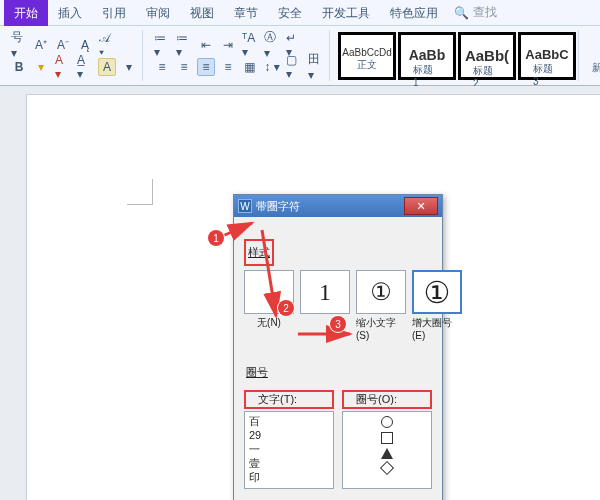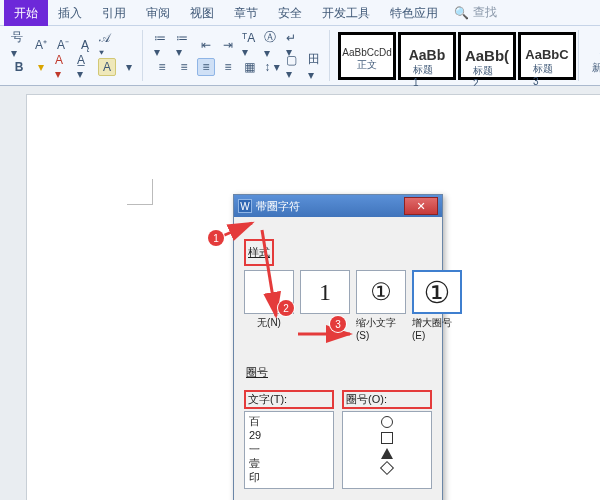--- a/index.html
+++ b/index.html
@@ -39,21 +39,21 @@
   .hl { border: 2px solid #e43b3b; }
 
   .style-row { display: flex; gap: 6px; margin-bottom: 4px; }
   .opt { width: 50px; display: flex; flex-direction: column; align-items: center; gap: 2px; }
   .opt .frame { width: 50px; height: 44px; border: 1px solid #9aa6b6; background: #fff; display: flex; align-items: center; justify-content: center; font-family: "Times New Roman", serif; font-size: 24px; }
   .opt.sel .frame { border: 2px solid #3f7fcf; }
   .opt .cap { font-size: 10px; }
 
   .cols { display: flex; gap: 8px; margin-top: 2px; }
   .col { flex: 1; display: flex; flex-direction: column; }
-  .col-lbl { margin-bottom: 2px; display:inline-block; padding: 0 2px; }
+  .col-lbl { margin-bottom: 2px; display:inline-block; padding: 0 12px; }
   .listbox { border: 1px solid #9aa6b6; background: #fff; height: 78px; overflow: hidden; padding: 2px 4px; font-size: 11px; line-height: 14px; }
   .listbox .item { white-space: nowrap; }
   .listbox.shapes { display:flex; flex-direction:column; align-items:center; gap:4px; padding:4px; }
   .shape { width:12px; height:12px; }
   .shp-circle { border:1px solid #333; border-radius:50%; }
   .shp-square { border:1px solid #333; }
   .shp-tri2 { width:0;height:0;border-left:6px solid transparent;border-right:6px solid transparent;border-bottom:11px solid #333; }
   .shp-diam { width:10px;height:10px;border:1px solid #333; transform: rotate(45deg); }
 
   .dlg-foot { display: flex; justify-content: flex-end; padding: 8px 10px 10px; }

